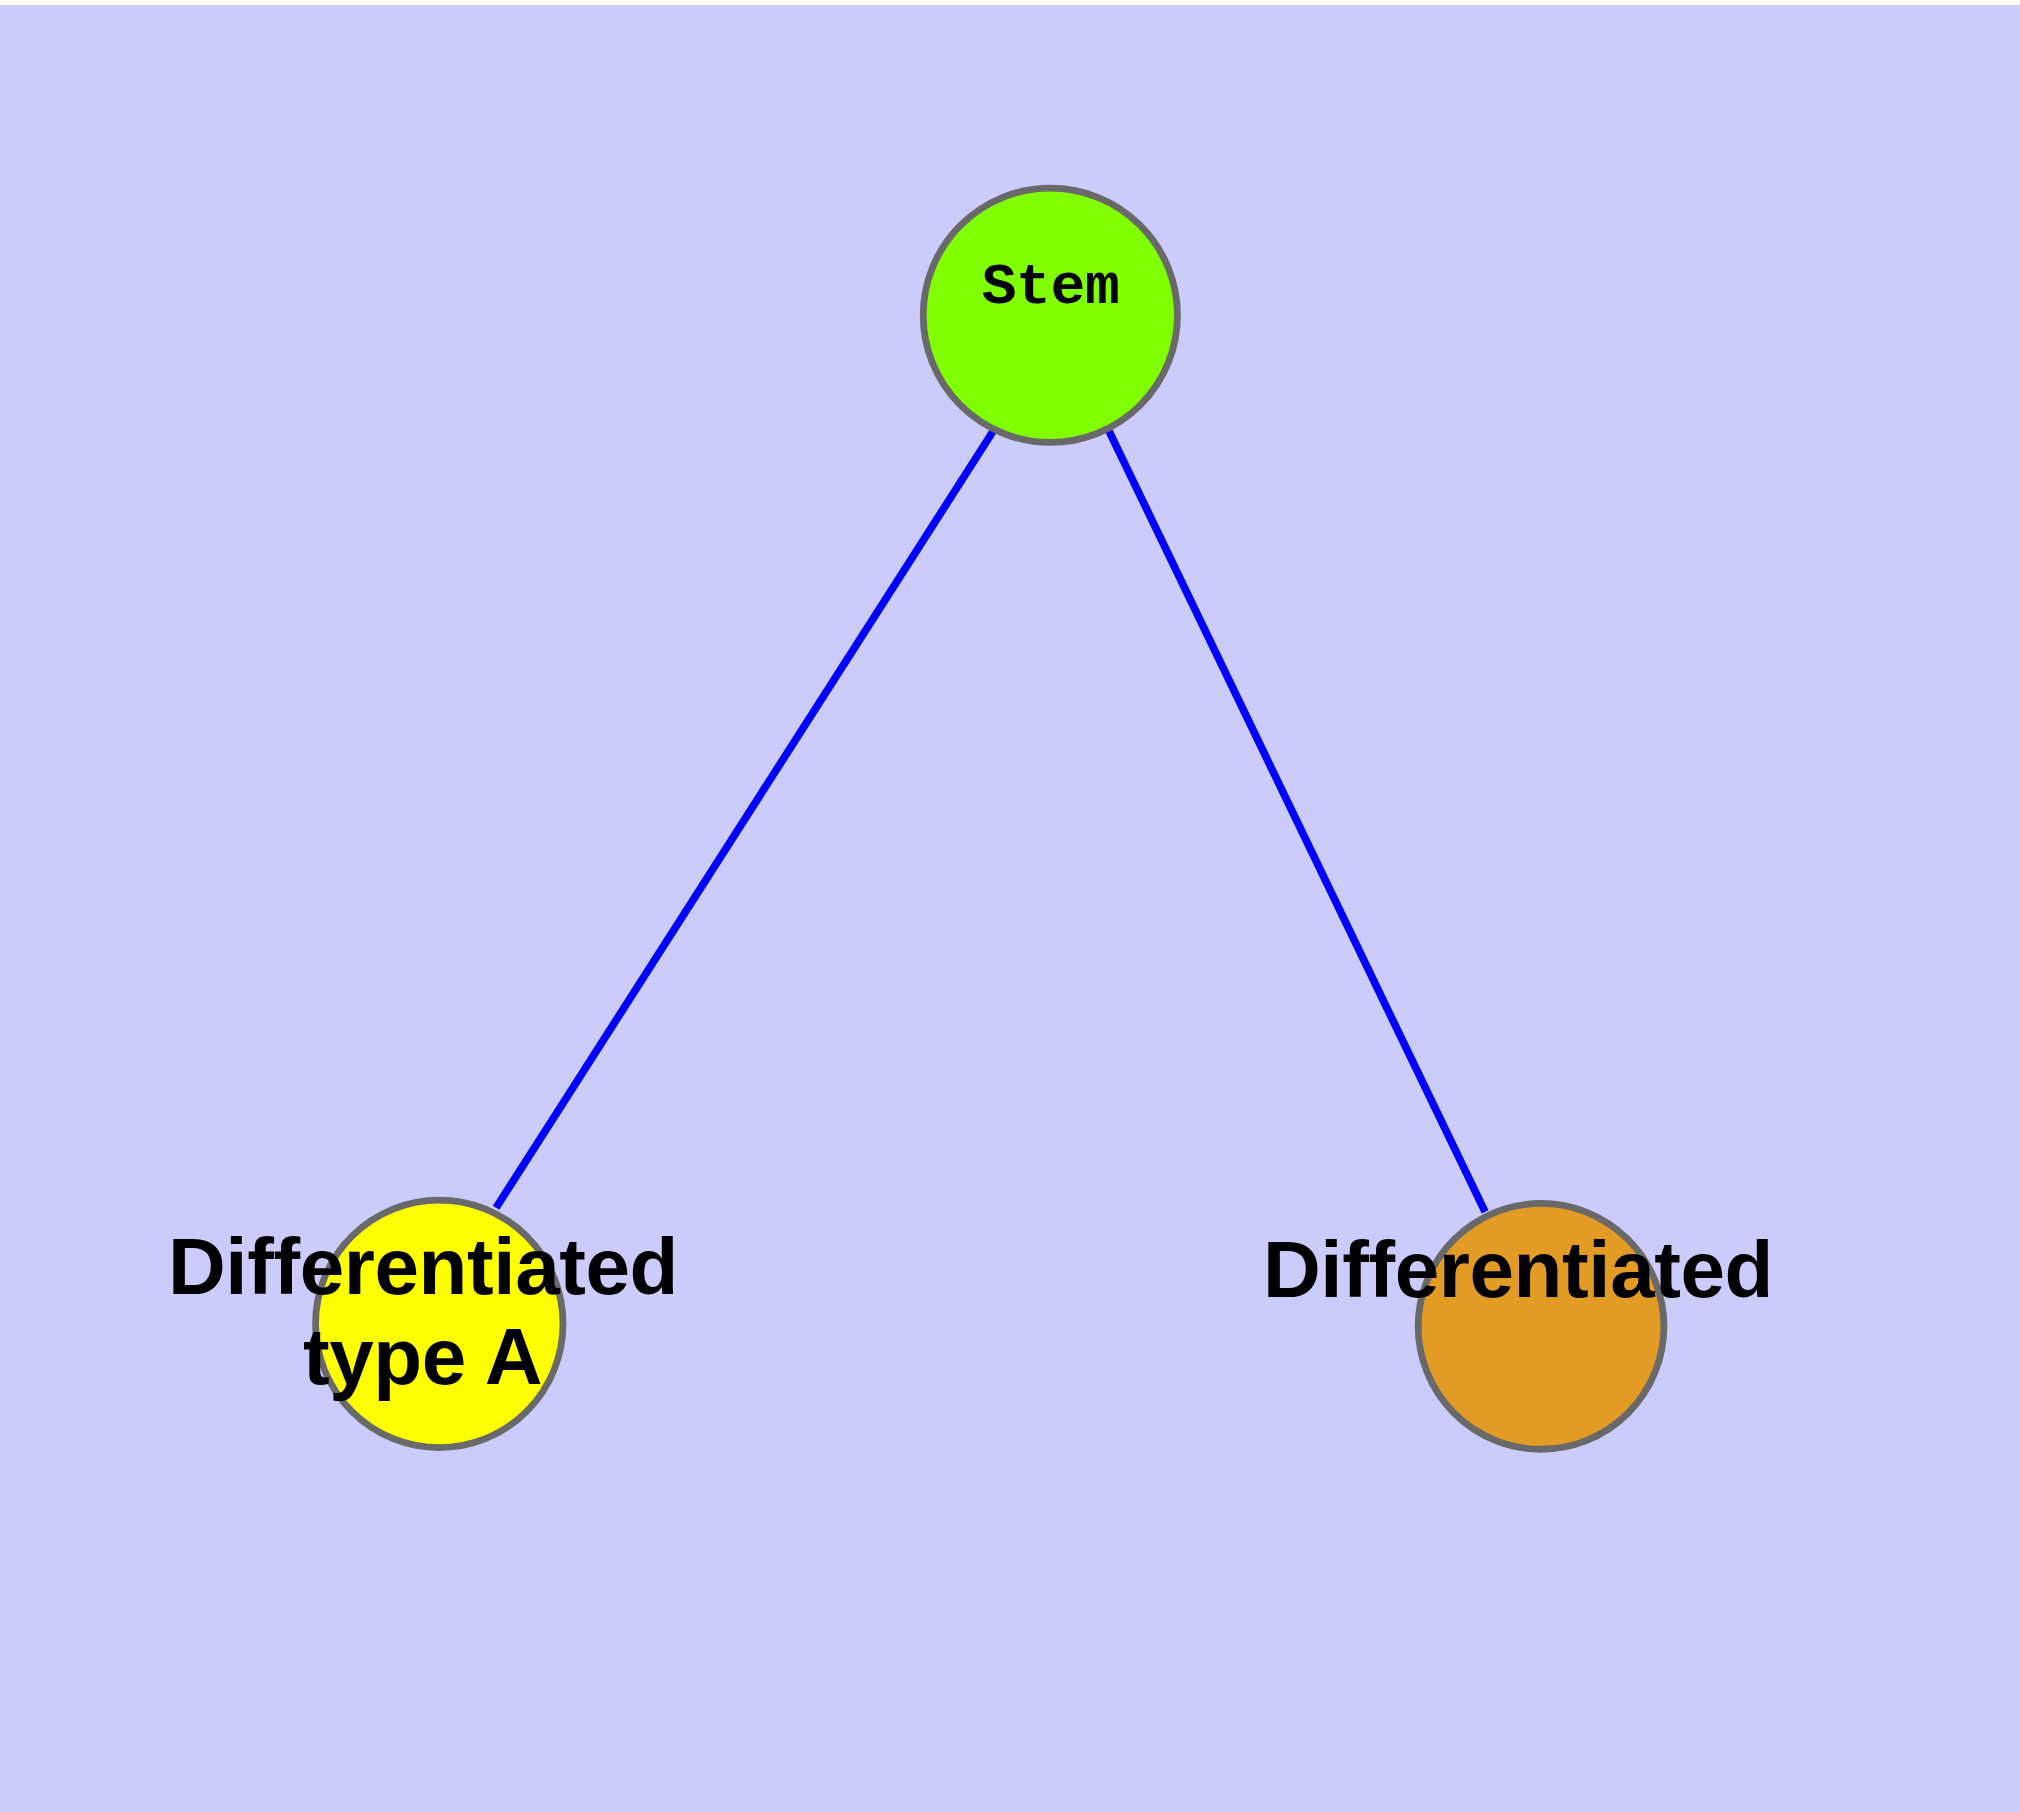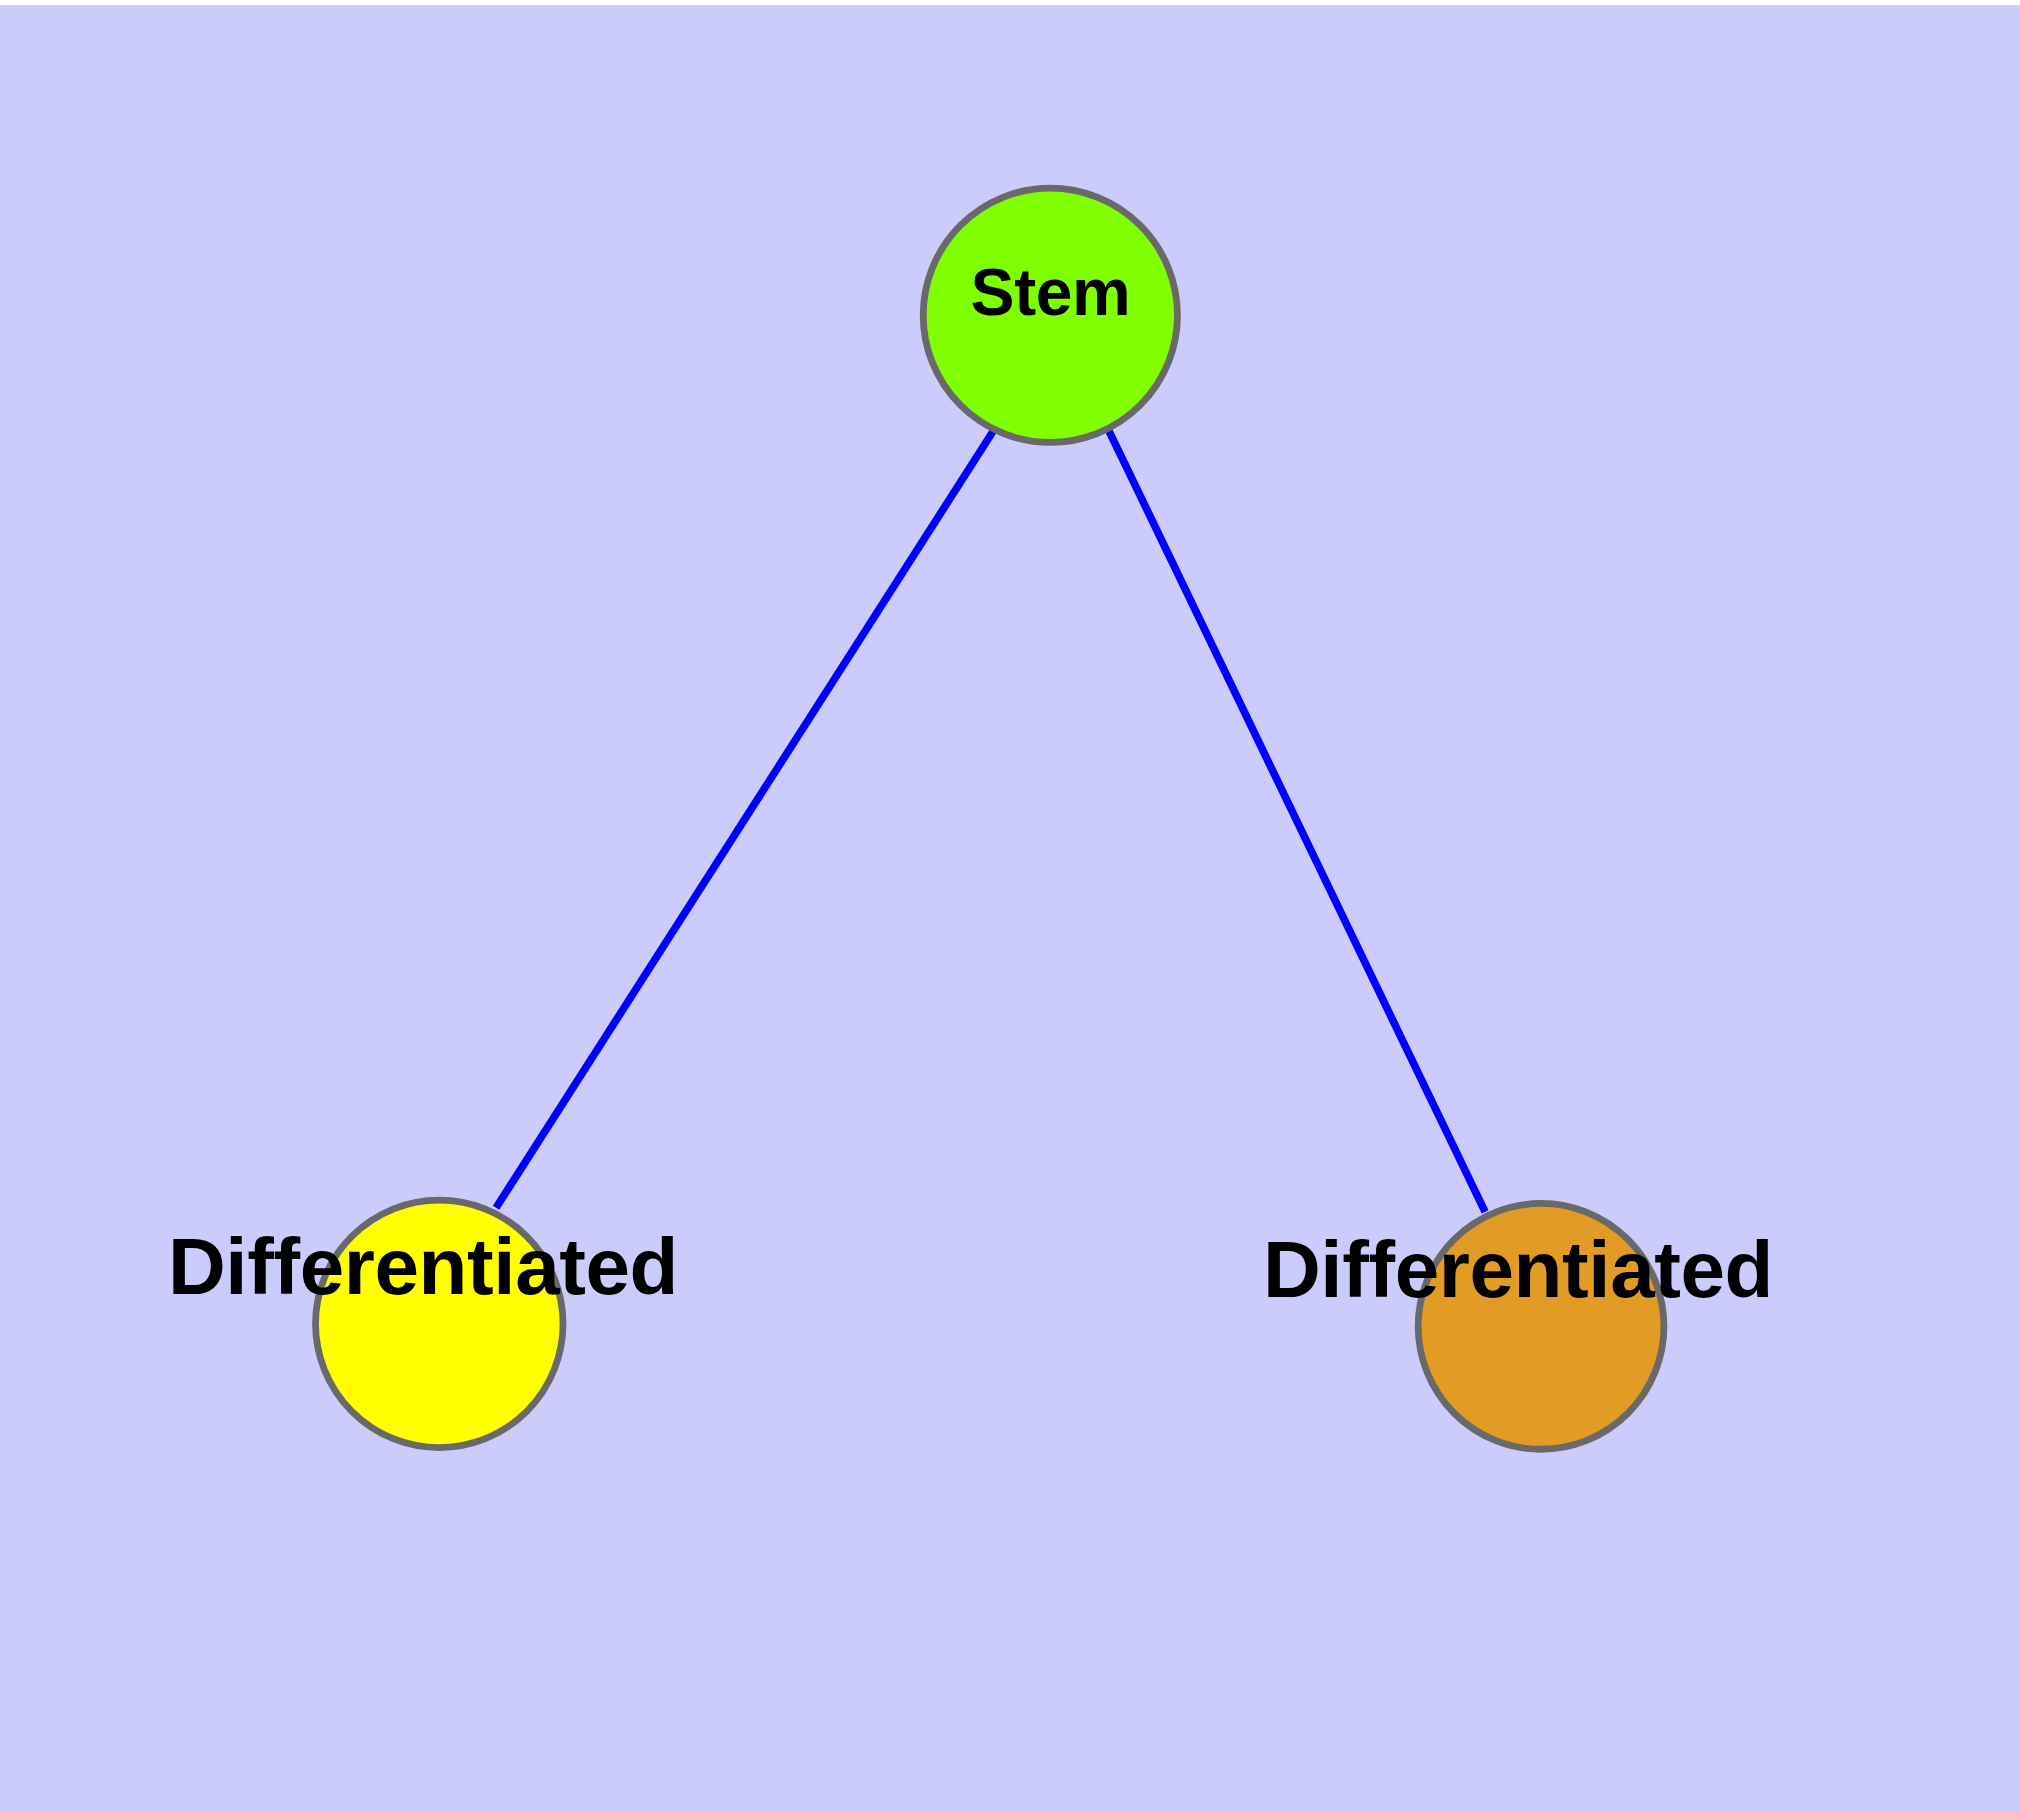--- a/index.html
+++ b/index.html
@@ -44,24 +44,25 @@
     text-align: center;
     color: #000000;
     font-weight: bold;
     font-family: "Liberation Sans", sans-serif;
     white-space: nowrap;
     line-height: 1.12;
     letter-spacing: -0.4px;
     pointer-events: none;
   }
   #label-stem {
-    font-size: 66px;
+    font-size: 58px;
     left: 796px;
     top: 256px;
     width: 509px;
+    font-family: Liberation Mono, monospace;
   }
   #label-type-a {
     font-size: 80px;
     left: 168px;
     top: 1222px;
     width: 509px;
   }
   #label-type-b {
     font-size: 80px;
     left: 1263px;
@@ -85,20 +86,21 @@
     <circle class="node-circle" cx="518" cy="1562" r="146" fill="#ffff00"></circle>
     <circle class="node-circle" cx="1818" cy="1565" r="145" fill="#e29b24"></circle>
   </svg>
 
   <div class="node-label" id="label-stem">
     <span>Stem</span>
   </div>
 
   <div class="node-label" id="label-type-a">
     <div>Differentiated</div>
+    <div>type A</div>
   </div>
 
   <div class="node-label" id="label-type-b">
     <div>Differentiated</div>
   </div>
 
 </div>
 
 
 </body></html>

